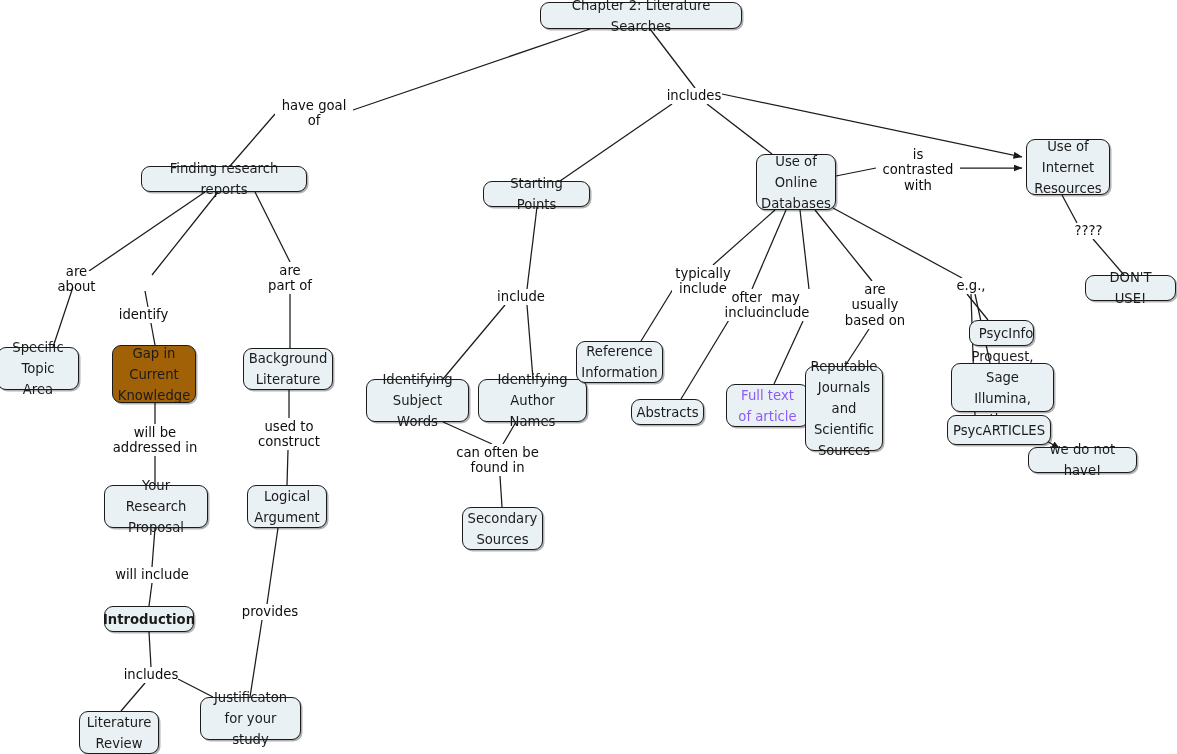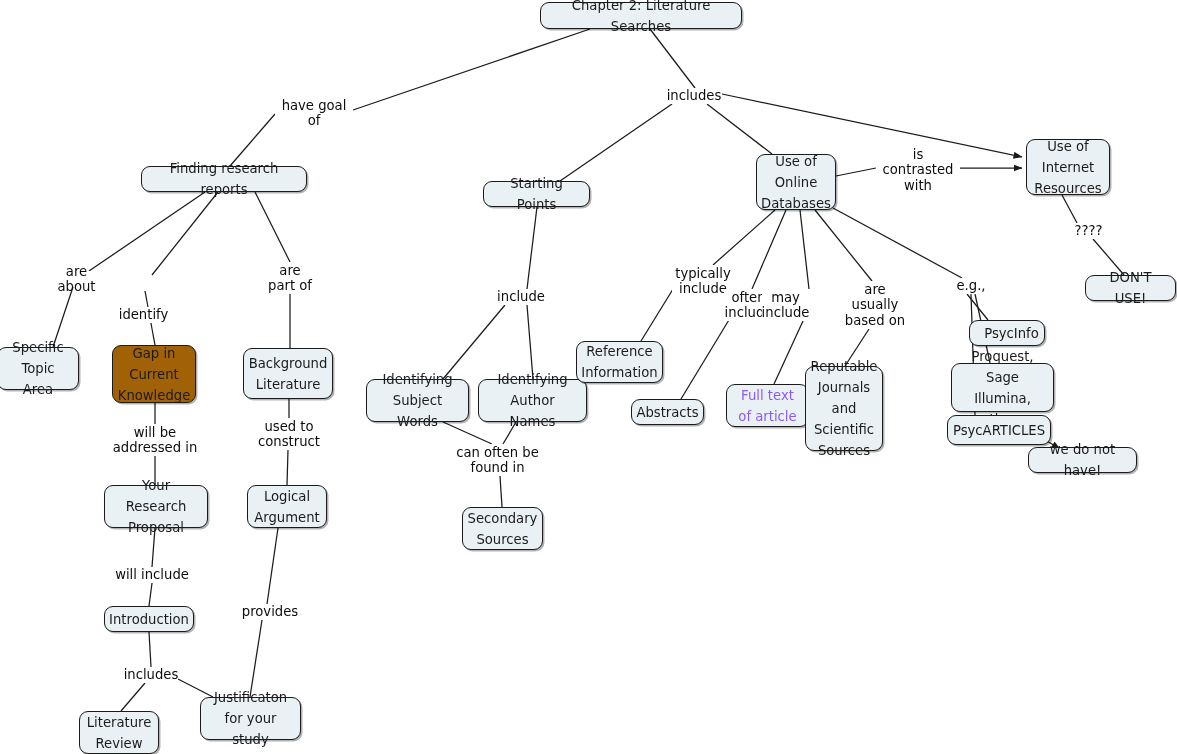--- a/index.html
+++ b/index.html
@@ -151,27 +151,27 @@
       <div class="link-label" style="left: 1071px; top: 223px; width: 35px; height: 16px;">????</div>
     </div>
   <div id="nodes-group">
       <div class="node" style="left: 540px; top: 2px; width: 202px; height: 27px; background: rgb(234, 241, 244); border-color: rgb(27, 27, 27); color: rgb(27, 27, 27);">Chapter 2: Literature Searches</div>
       <div class="node" style="left: 141px; top: 166px; width: 166px; height: 26px; background: rgb(234, 241, 244); border-color: rgb(27, 27, 27); color: rgb(27, 27, 27);">Finding research reports</div>
       <div class="node" style="left: -3px; top: 347px; width: 82px; height: 43px; background: rgb(234, 241, 244); border-color: rgb(27, 27, 27); color: rgb(27, 27, 27);">Specific
 Topic Area</div>
       <div class="node" style="left: 112px; top: 345px; width: 84px; height: 58px; background: #a16207; border-color: rgb(27, 27, 27); color: rgb(27, 27, 27);">Gap in
 Current
 Knowledge</div>
-      <div class="node" style="left: 243px; top: 348px; width: 90px; height: 51px; background: rgb(234, 241, 244); border-color: rgb(27, 27, 27); color: rgb(27, 27, 27);">Background
+      <div class="node" style="left: 243px; top: 348px; width: 90px; height: 42px; background: rgb(234, 241, 244); border-color: rgb(27, 27, 27); color: rgb(27, 27, 27);">Background
 Literature</div>
       <div class="node" style="left: 104px; top: 485px; width: 104px; height: 43px; background: rgb(234, 241, 244); border-color: rgb(27, 27, 27); color: rgb(27, 27, 27);">Your Research
 Proposal</div>
       <div class="node" style="left: 247px; top: 485px; width: 80px; height: 43px; background: rgb(234, 241, 244); border-color: rgb(27, 27, 27); color: rgb(27, 27, 27);">Logical
 Argument</div>
-      <div class="node" style="left: 104px; top: 606px; width: 90px; height: 26px; background: rgb(234, 241, 244); border-color: rgb(27, 27, 27); color: rgb(27, 27, 27);">Introduction</div>
+      <div class="node" style="left: 104px; top: 606px; width: 90px; height: 26px; background: rgb(234, 241, 244); border-color: rgb(27, 27, 27); color: rgb(27, 27, 27); font-weight: bold;">Introduction</div>
       <div class="node" style="left: 79px; top: 711px; width: 80px; height: 43px; background: rgb(234, 241, 244); border-color: rgb(27, 27, 27); color: rgb(27, 27, 27);">Literature
 Review</div>
       <div class="node" style="left: 200px; top: 697px; width: 101px; height: 43px; background: rgb(234, 241, 244); border-color: rgb(27, 27, 27); color: rgb(27, 27, 27);">Justificaton
 for your study</div>
       <div class="node" style="left: 483px; top: 181px; width: 107px; height: 26px; background: rgb(234, 241, 244); border-color: rgb(27, 27, 27); color: rgb(27, 27, 27);">Starting Points</div>
       <div class="node" style="left: 366px; top: 379px; width: 103px; height: 43px; background: rgb(234, 241, 244); border-color: rgb(27, 27, 27); color: rgb(27, 27, 27);">Identifying
 Subject Words</div>
       <div class="node" style="left: 478px; top: 379px; width: 109px; height: 43px; background: rgb(234, 241, 244); border-color: rgb(27, 27, 27); color: rgb(27, 27, 27);">Identifying
 Author Names</div>
       <div class="node" style="left: 462px; top: 507px; width: 81px; height: 43px; background: rgb(234, 241, 244); border-color: rgb(27, 27, 27); color: rgb(27, 27, 27);">Secondary
@@ -186,21 +186,21 @@
 of article</div>
       <div class="node" style="left: 805px; top: 366px; width: 78px; height: 85px; background: rgb(234, 241, 244); border-color: rgb(27, 27, 27); color: rgb(27, 27, 27);">Reputable
 Journals
 and
 Scientific
 Sources</div>
       <div class="node" style="left: 1026px; top: 139px; width: 84px; height: 56px; background: rgb(234, 241, 244); border-color: rgb(27, 27, 27); color: rgb(27, 27, 27);">Use of
 Internet
 Resources</div>
       <div class="node" style="left: 1085px; top: 275px; width: 91px; height: 26px; background: rgb(234, 241, 244); border-color: rgb(27, 27, 27); color: rgb(27, 27, 27);">DON'T USE!</div>
-      <div class="node" style="left: 969px; top: 320px; width: 76px; height: 26px; background: rgb(234, 241, 244); border-color: rgb(27, 27, 27); color: rgb(27, 27, 27); padding-left: 16px;">PsycInfo</div>
+      <div class="node" style="left: 969px; top: 320px; width: 65px; height: 26px; background: rgb(234, 241, 244); border-color: rgb(27, 27, 27); color: rgb(27, 27, 27); padding-left: 16px;">PsycInfo</div>
       <div class="node" style="left: 951px; top: 363px; width: 103px; height: 49px; background: rgb(234, 241, 244); border-color: rgb(27, 27, 27); color: rgb(27, 27, 27);">Proquest,
 Sage Illumina,
 others</div>
       <div class="node" style="left: 947px; top: 415px; width: 104px; height: 30px; background: rgb(234, 241, 244); border-color: rgb(27, 27, 27); color: rgb(27, 27, 27);">PsycARTICLES</div>
       <div class="node" style="left: 1028px; top: 447px; width: 109px; height: 26px; background: rgb(234, 241, 244); border-color: rgb(27, 27, 27); color: rgb(27, 27, 27);">we do not have!</div>
     </div>
 
 </div>
 
 </body></html>

